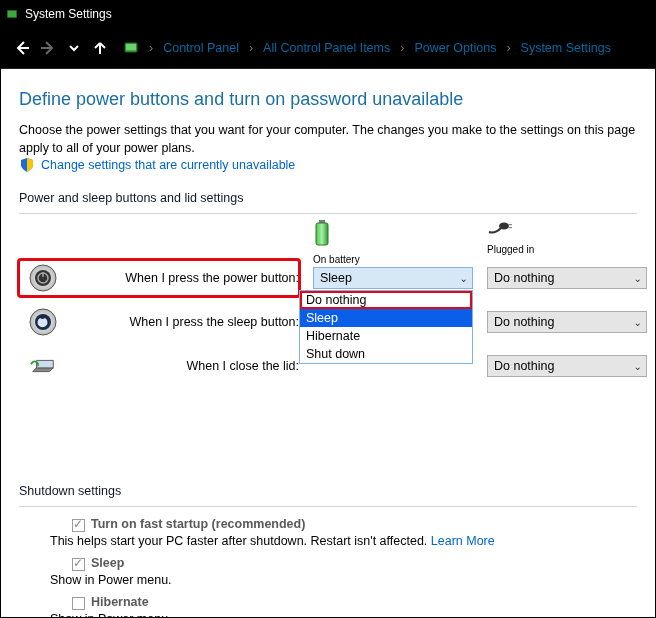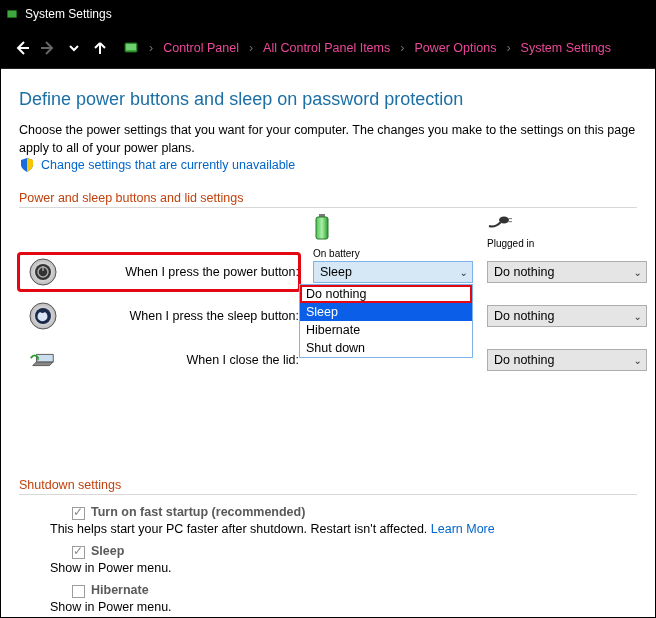--- a/index.html
+++ b/index.html
@@ -49,21 +49,21 @@
     height: 28px;
     display: flex;
     align-items: center;
     padding: 0 4px;
     gap: 0px;
     margin-left: 4px;
   }
   .bc-item {
     display: inline-flex;
     align-items: center;
-    color: #ec4899;
+    color: #0369a1;
     padding: 0 8px;
     height: 100%;
     font-size: 12.5px;
   }
   .bc-sep { color: #777; padding: 0 2px; }
   .bc-icon {
     width: 18px; height: 18px; margin-right: 6px;
     display: inline-flex; align-items: center; justify-content: center;
   }
   .content {
@@ -77,22 +77,22 @@
     color: #1b6fa5;
     margin: 0 0 12px 0;
   }
   .intro { font-size: 12.5px; line-height: 1.4; margin-bottom: 0; }
   .shield-link {
     display: flex; align-items: center;
     gap: 6px; margin-bottom: 18px;
   }
   .shield-link a { color: #0066cc; text-decoration: none; }
   .section-label {
-    font-size: 12.5px; color: #c2410c;
-    padding-bottom: 2px;
+    font-size: 12.5px; color: #0f172a;
+    padding-bottom: 8px;
     border-bottom: 1px solid #d8d8d8;
     margin-bottom: 6px;
   }
   .grid {
     display: grid;
     grid-template-columns: 280px 160px 160px;
     gap: 8px 14px;
     align-items: center;
     position: relative;
   }
@@ -189,21 +189,21 @@
     <span class="bc-sep">›</span>
     <span class="bc-item">All Control Panel Items</span>
     <span class="bc-sep">›</span>
     <span class="bc-item">Power Options</span>
     <span class="bc-sep">›</span>
     <span class="bc-item">System Settings</span>
   </div>
 </div>
 
 <div class="content">
-  <h1 class="header">Define power buttons and sleep on password protection</h1>
+  <h1 class="header">Define power buttons and turn on password unavailable</h1>
   <div class="intro">Choose the power settings that you want for your computer. The changes you make to the settings on this page apply to all of your power plans.</div>
 
   <div class="shield-link">
     <span>
       <svg width="16" height="16" viewBox="0 0 16 16">
         <path d="M8 1 L14 3 V8 C14 12 8 15 8 15 C8 15 2 12 2 8 V3 Z" fill="#1a6dd8"></path>
         <path d="M8 1 L14 3 V8 C14 12 8 15 8 15 V1 Z" fill="#f7c600"></path>
       </svg>
     </span>
     <a href="#">Change settings that are currently unavailable</a>

